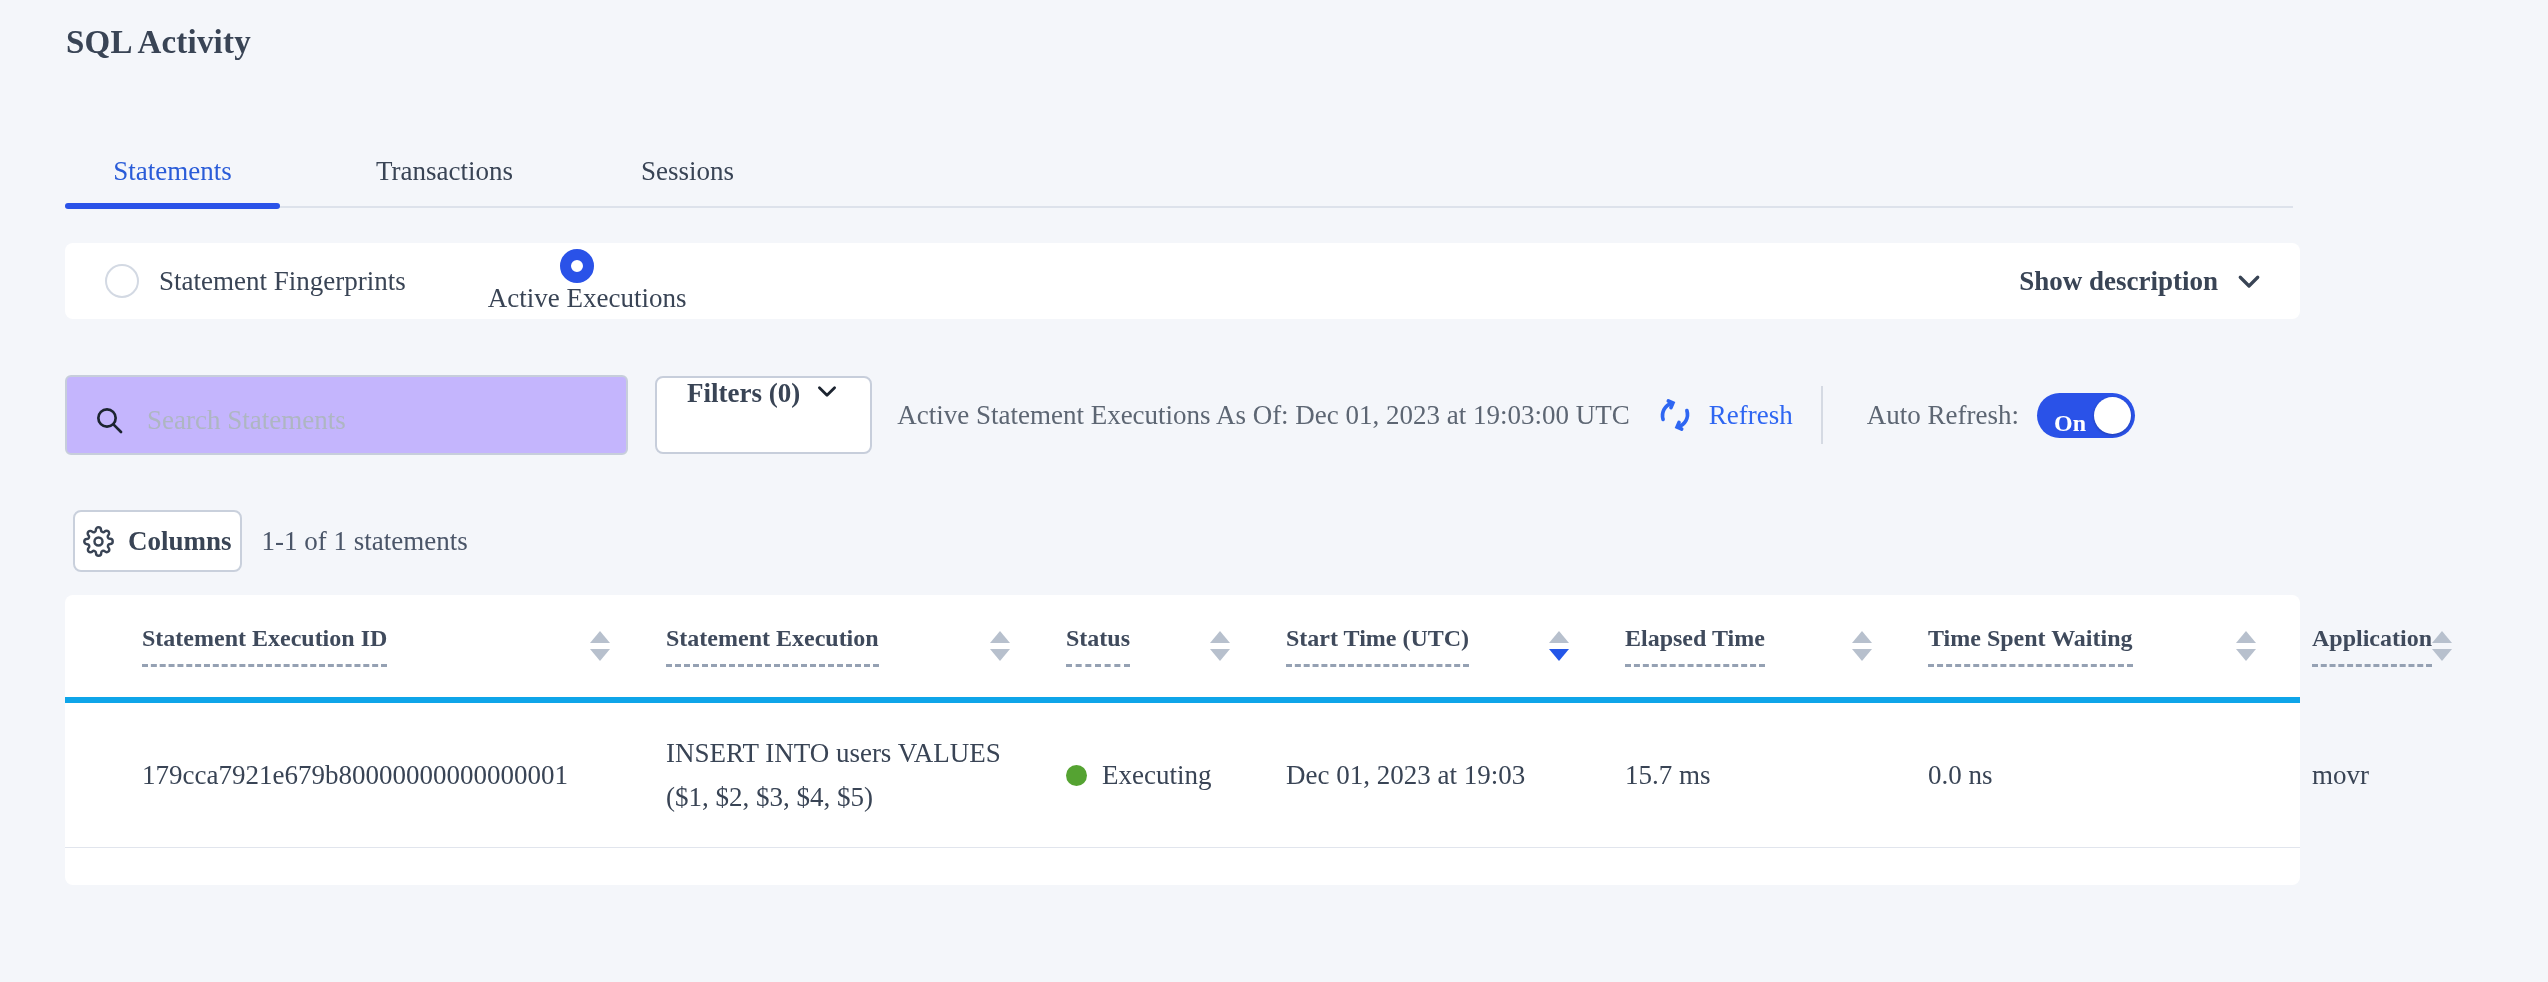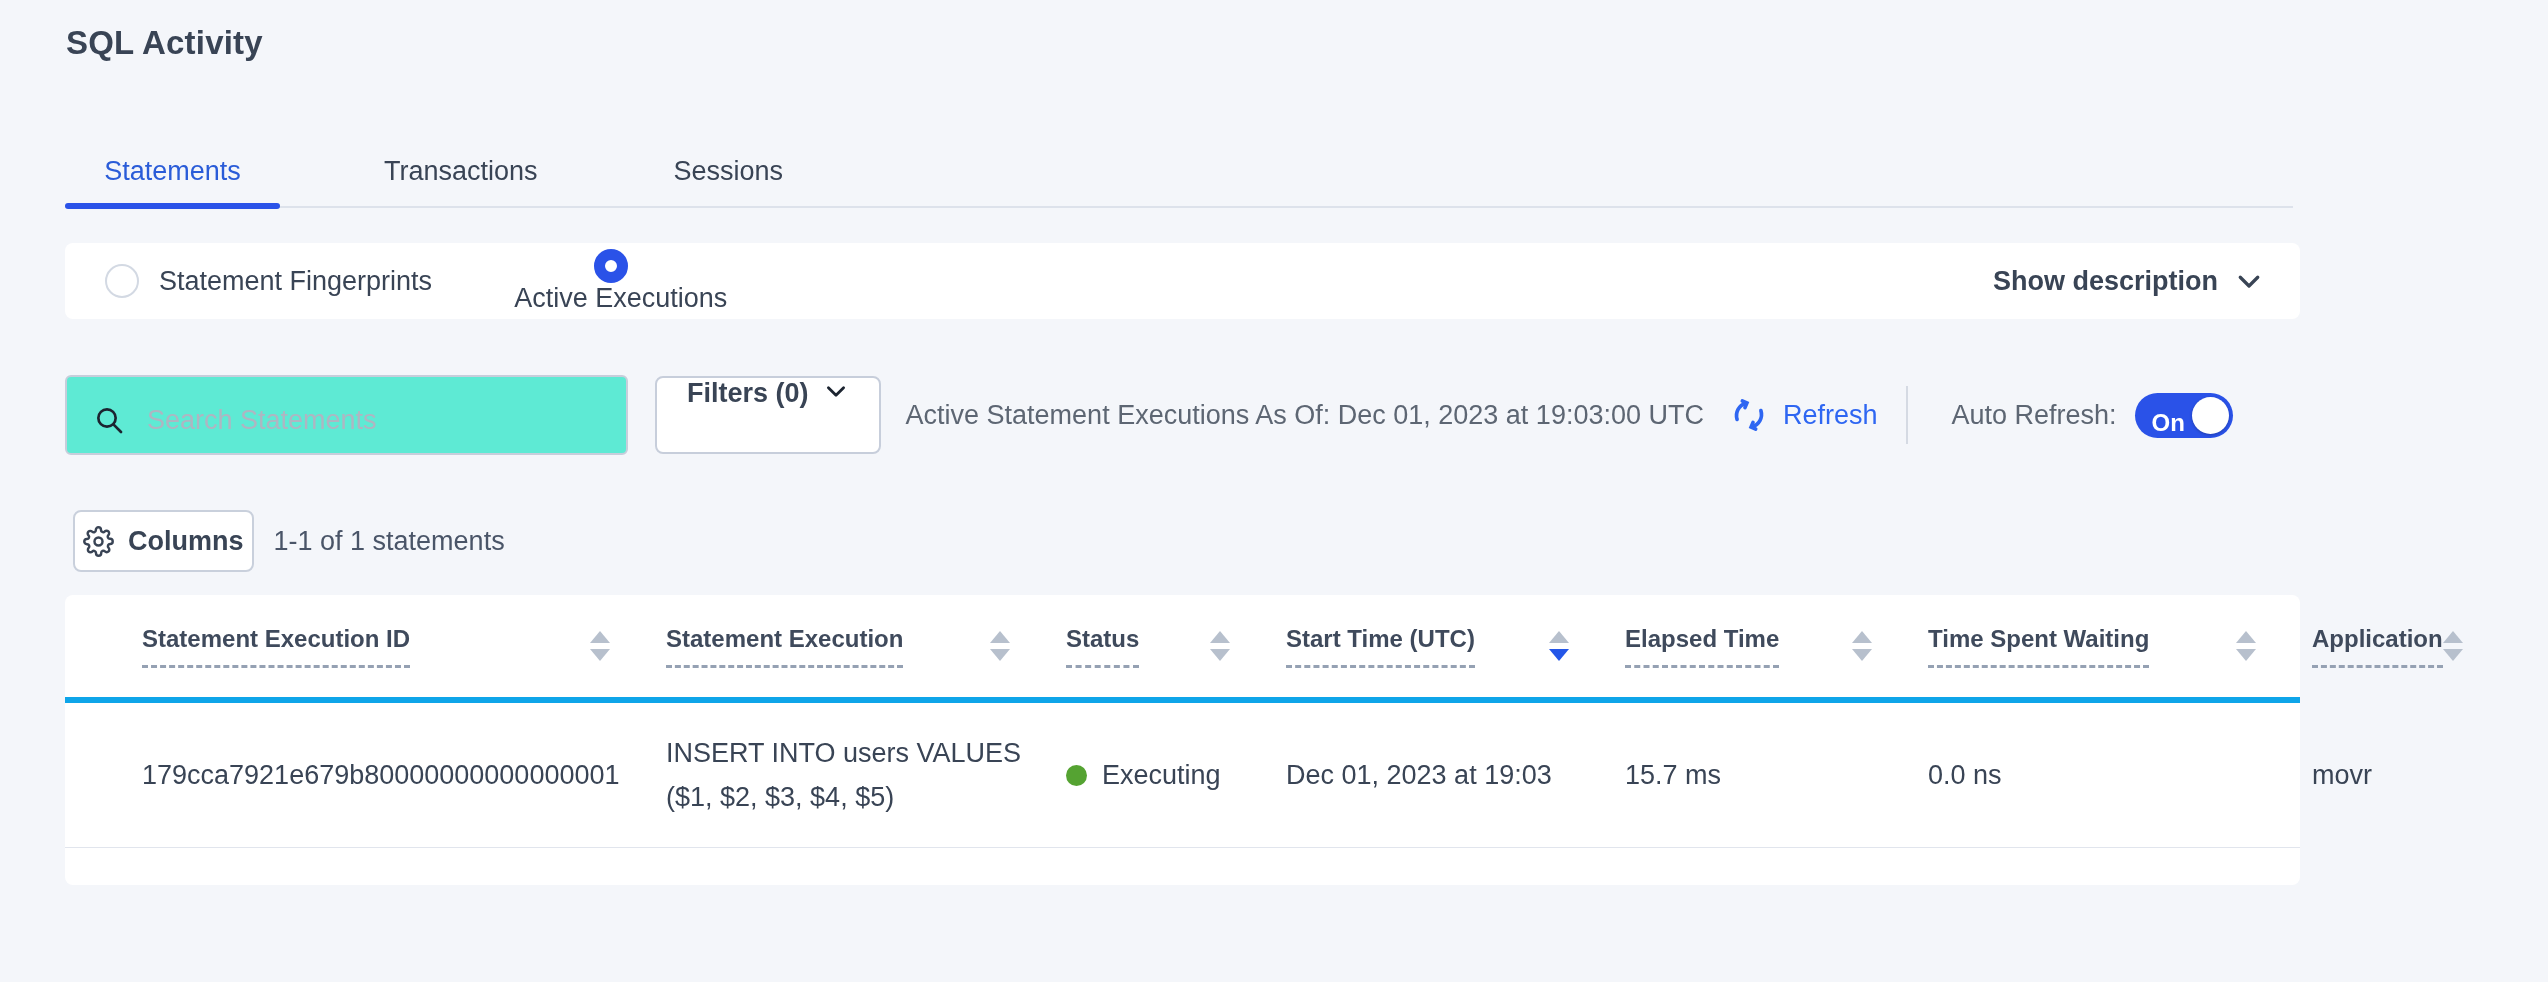--- a/index.html
+++ b/index.html
@@ -3,34 +3,33 @@
 <meta charset="utf-8">
 <style>
   * { margin: 0; padding: 0; box-sizing: border-box; }
   html, body { width: 2548px; height: 982px; }
   body {
     font-family: "Liberation Sans", "DejaVu Sans", sans-serif;
     background: #f4f6fa;
     color: #394455;
     overflow: hidden;
   }
-  .screen { position: relative; width: 2300px; height: 982px; }
+  .screen { position: relative; width: 2300px; height: 982px; font-family: Liberation Serif, serif; }
 
   
   .page-title {
     position: absolute; left: 66px; top: 24px;
     font-size: 33px; font-weight: 700; color: #394455; letter-spacing: 0.2px;
   }
 
   
   .tabs {
     position: absolute; left: 65px; right: 7px; top: 136px; height: 72px;
     display: flex; align-items: flex-start;
     border-bottom: 2px solid #dde2eb;
-    gap: 8px;
   }
   .tab {
     position: relative; height: 100%;
     display: flex; align-items: center; justify-content: center;
     font-size: 27px; color: #394455; cursor: pointer;
   }
   .tab--active { color: #2a5cd8; }
   .tab--first { width: 215px; }
   .tab--t2 { margin-left: 96px; }
   .tab--t3 { margin-left: 128px; }
@@ -59,21 +58,21 @@
     font-size: 27px; font-weight: 600; color: #394455;
   }
   .show-description svg { margin-left: 16px; }
 
   
   .toolbar {
     position: absolute; left: 65px; right: 0; top: 375px; height: 80px;
     display: flex; align-items: center;
   }
   .search-box {
-    width: 563px; height: 80px; background: #5eead4;
+    width: 563px; height: 80px; background: #c4b5fd;
     border: 2px solid #c7cedb; border-radius: 6px;
     display: flex; align-items: center; padding: 10px 20px 0 26px;
   }
   .search-box svg { flex: 0 0 auto; }
   .search-input {
     border: none; outline: none; flex: 1; margin-left: 22px;
     font-family: inherit; font-size: 27px; color: #394455; background: transparent;
   }
   .search-input::placeholder { color: #aeb6c2; }
   .filters-button {

